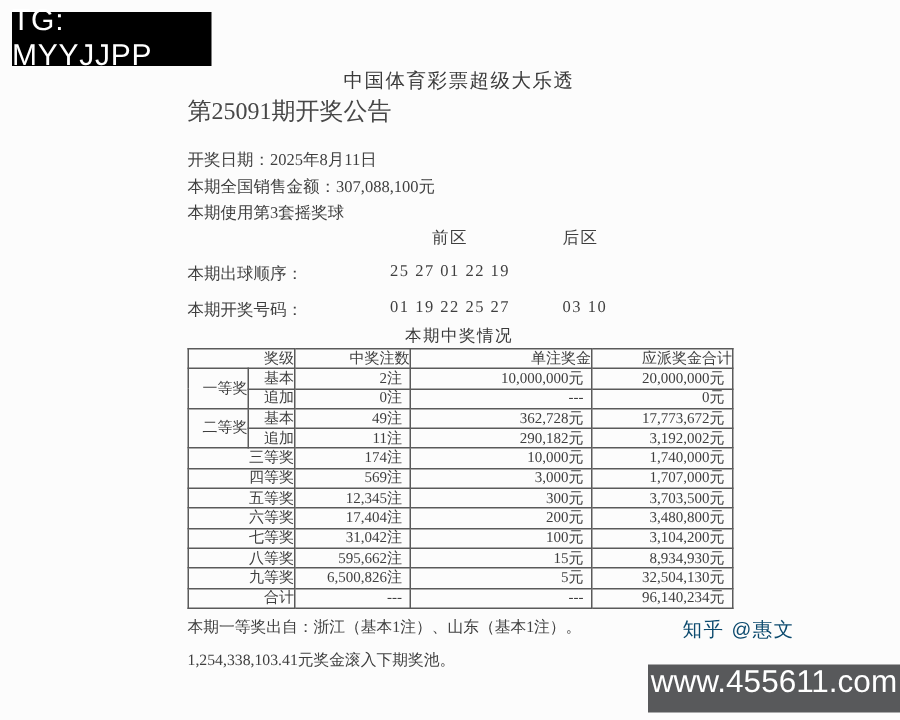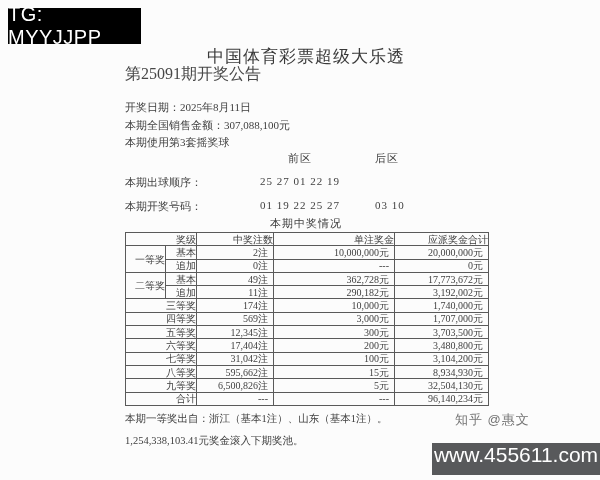--- a/index.html
+++ b/index.html
@@ -15,21 +15,21 @@
   .badge {
     position: absolute; left: 8px; top: 8px;
     width: 133px; height: 36px;
     background: #000000; color: #fff;
     font-family: "Liberation Sans", "DejaVu Sans", sans-serif;
     font-size: 20px; letter-spacing: 0.5px;
     display: flex; align-items: center; justify-content: center;
   }
   .doc-title {
     position: absolute; left: 125px; top: 45px; width: 362px;
-    text-align: center; font-size: 17px; letter-spacing: 1px; color: #3a3a3a;
+    text-align: center; font-size: 13px; letter-spacing: 1px; color: #3a3a3a;
   }
   .doc-subtitle {
     position: absolute; left: 125px; top: 64px; width: 362px;
     text-align: left; font-size: 16px; color: #474747;
   }
   .info-block { position: absolute; left: 125px; top: 99px; width: 362px; }
   .info-line { font-size: 11px; line-height: 17.5px; color: #3f3f3f; }
   .zones {
     position: absolute; left: 125px; top: 151px; width: 362px;
     display: grid; grid-template-columns: 120px 110px 20px 100px 12px;
@@ -50,21 +50,21 @@
   table.prize td {
     border: 1px solid #5a5a5a;
     height: 13.3px; line-height: 11px;
     text-align: right; overflow: hidden; white-space: nowrap;
   }
   table.prize td.num { text-align: right; padding-right: 5px; }
   .footer-block { position: absolute; left: 125px; top: 408px; width: 362px; }
   .footer-line { font-size: 10.5px; line-height: 22px; color: #3f3f3f; }
   .watermark {
     position: absolute; left: 455px; top: 411px;
-    font-size: 13px; color: #737373; letter-spacing: 1px;
+    font-size: 13px; color: #0c4a6e; letter-spacing: 1px;
     font-family: "Liberation Sans", "DejaVu Sans", sans-serif;
   }
   .banner {
     position: absolute; right: 0; top: 443px;
     width: 168px; height: 32px;
     background: #58595b; color: #fff;
     font-family: "Liberation Sans", "DejaVu Sans", sans-serif;
     font-size: 21px;
     display: flex; align-items: flex-start; justify-content: center;
   }

